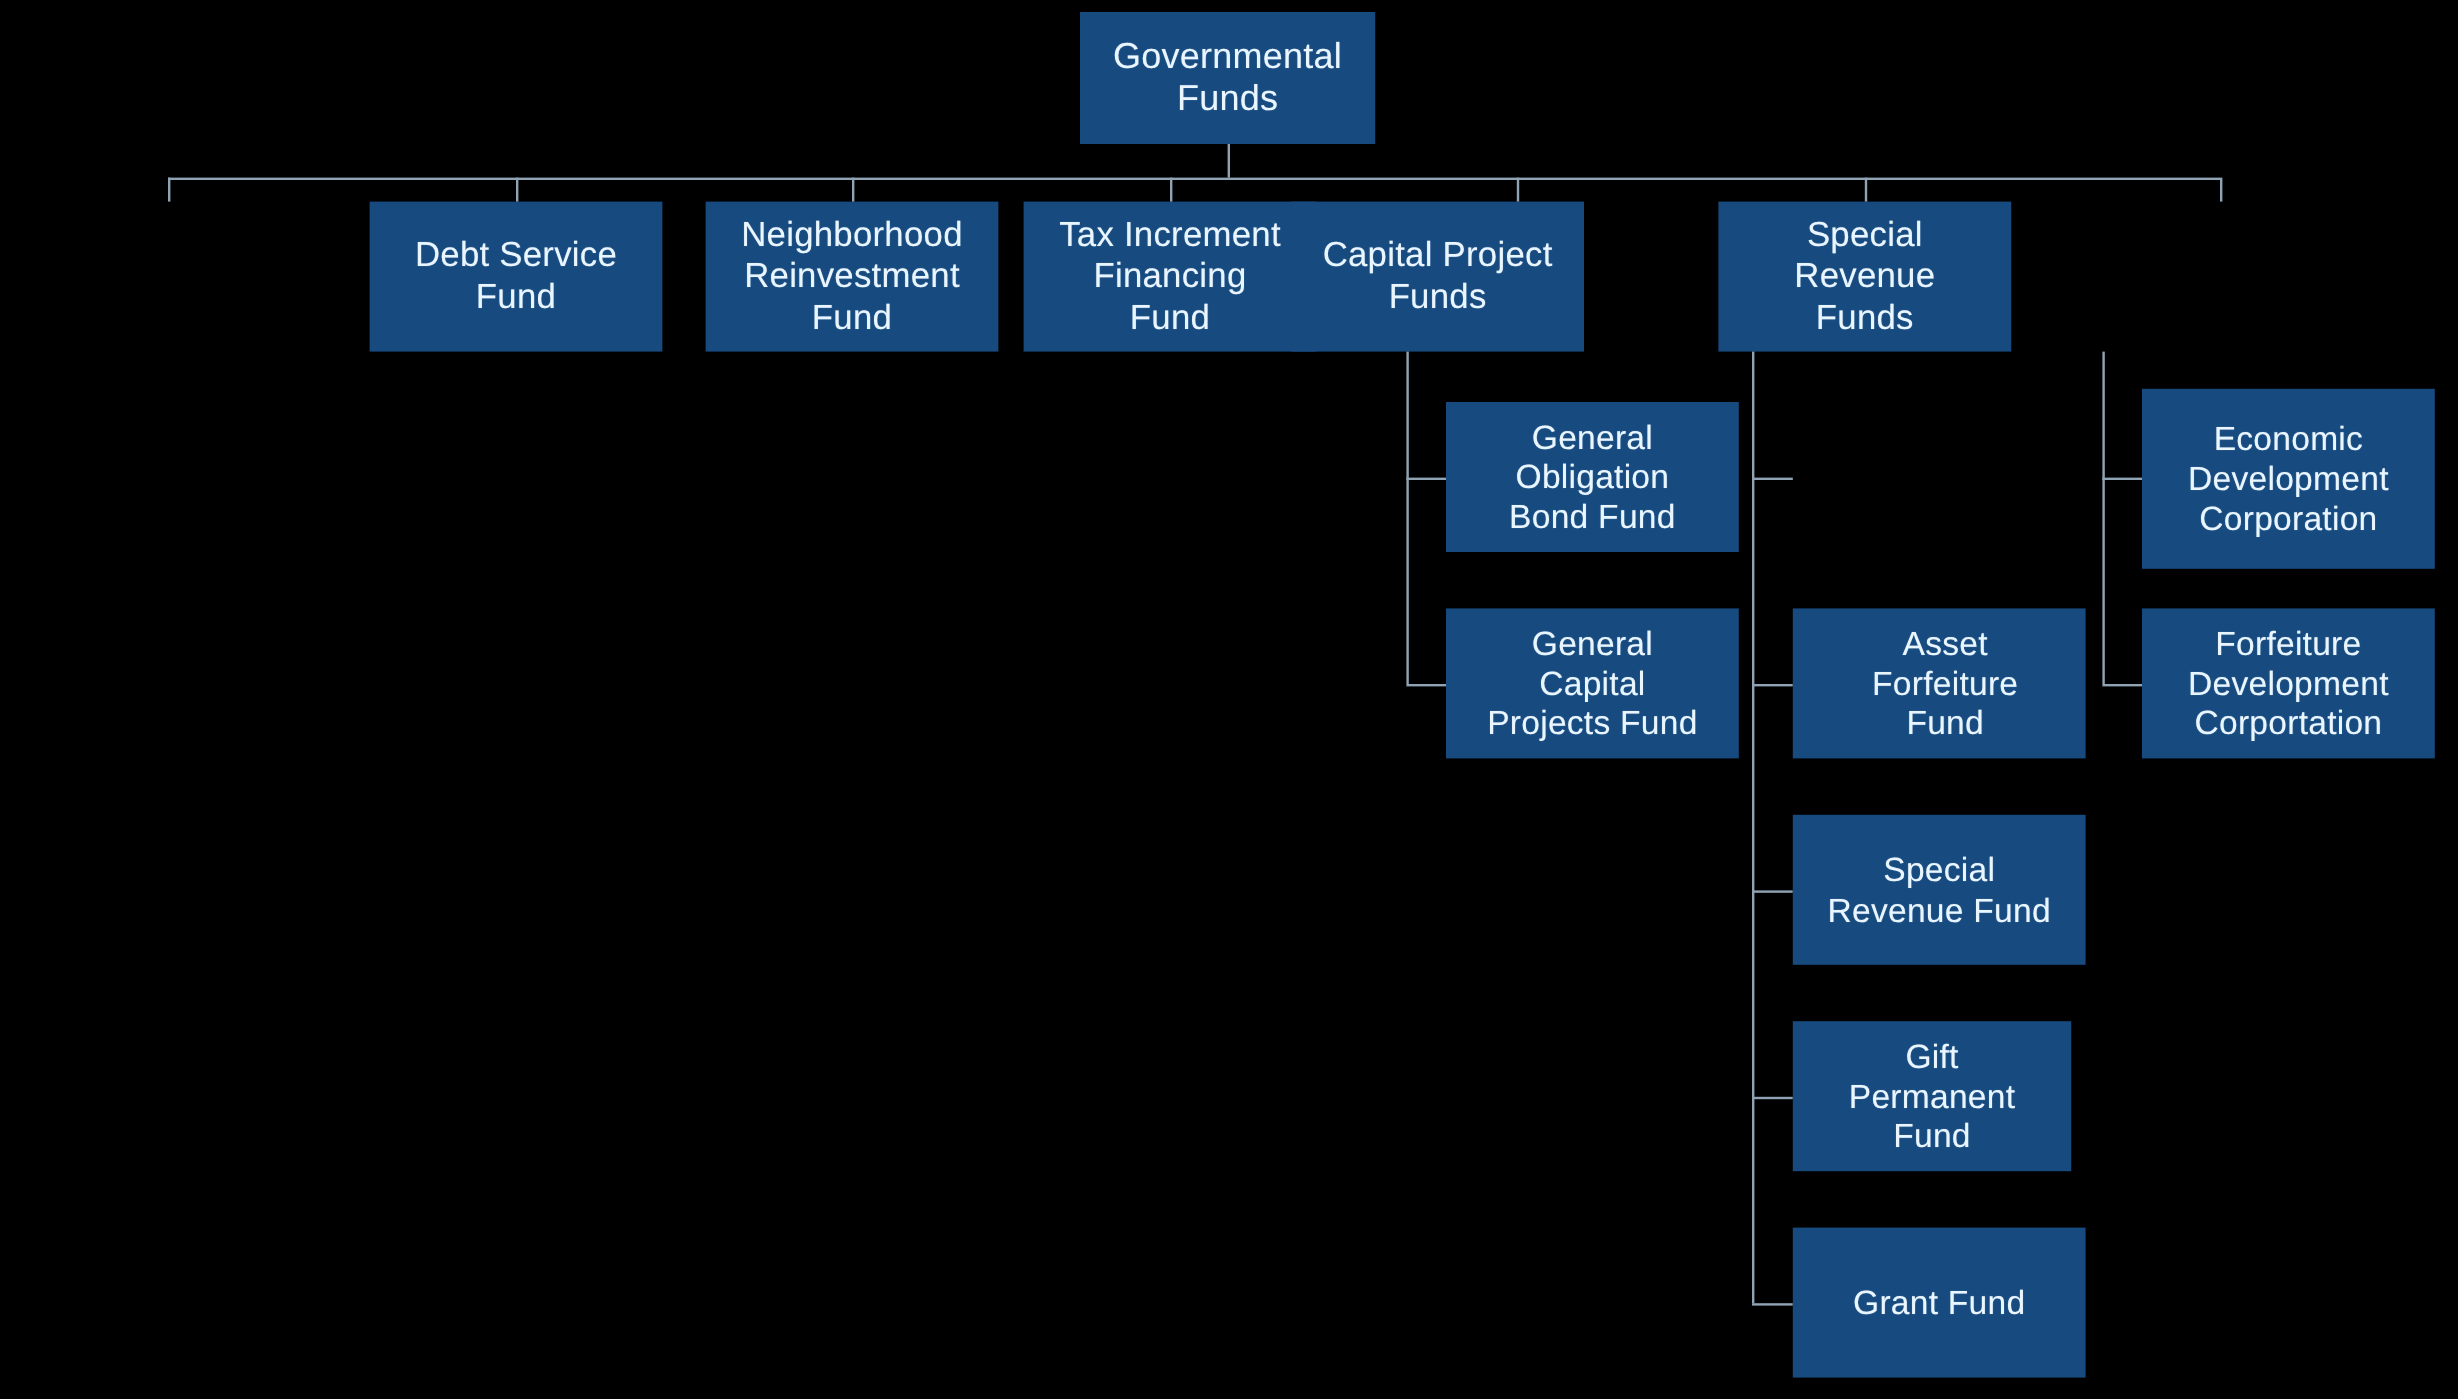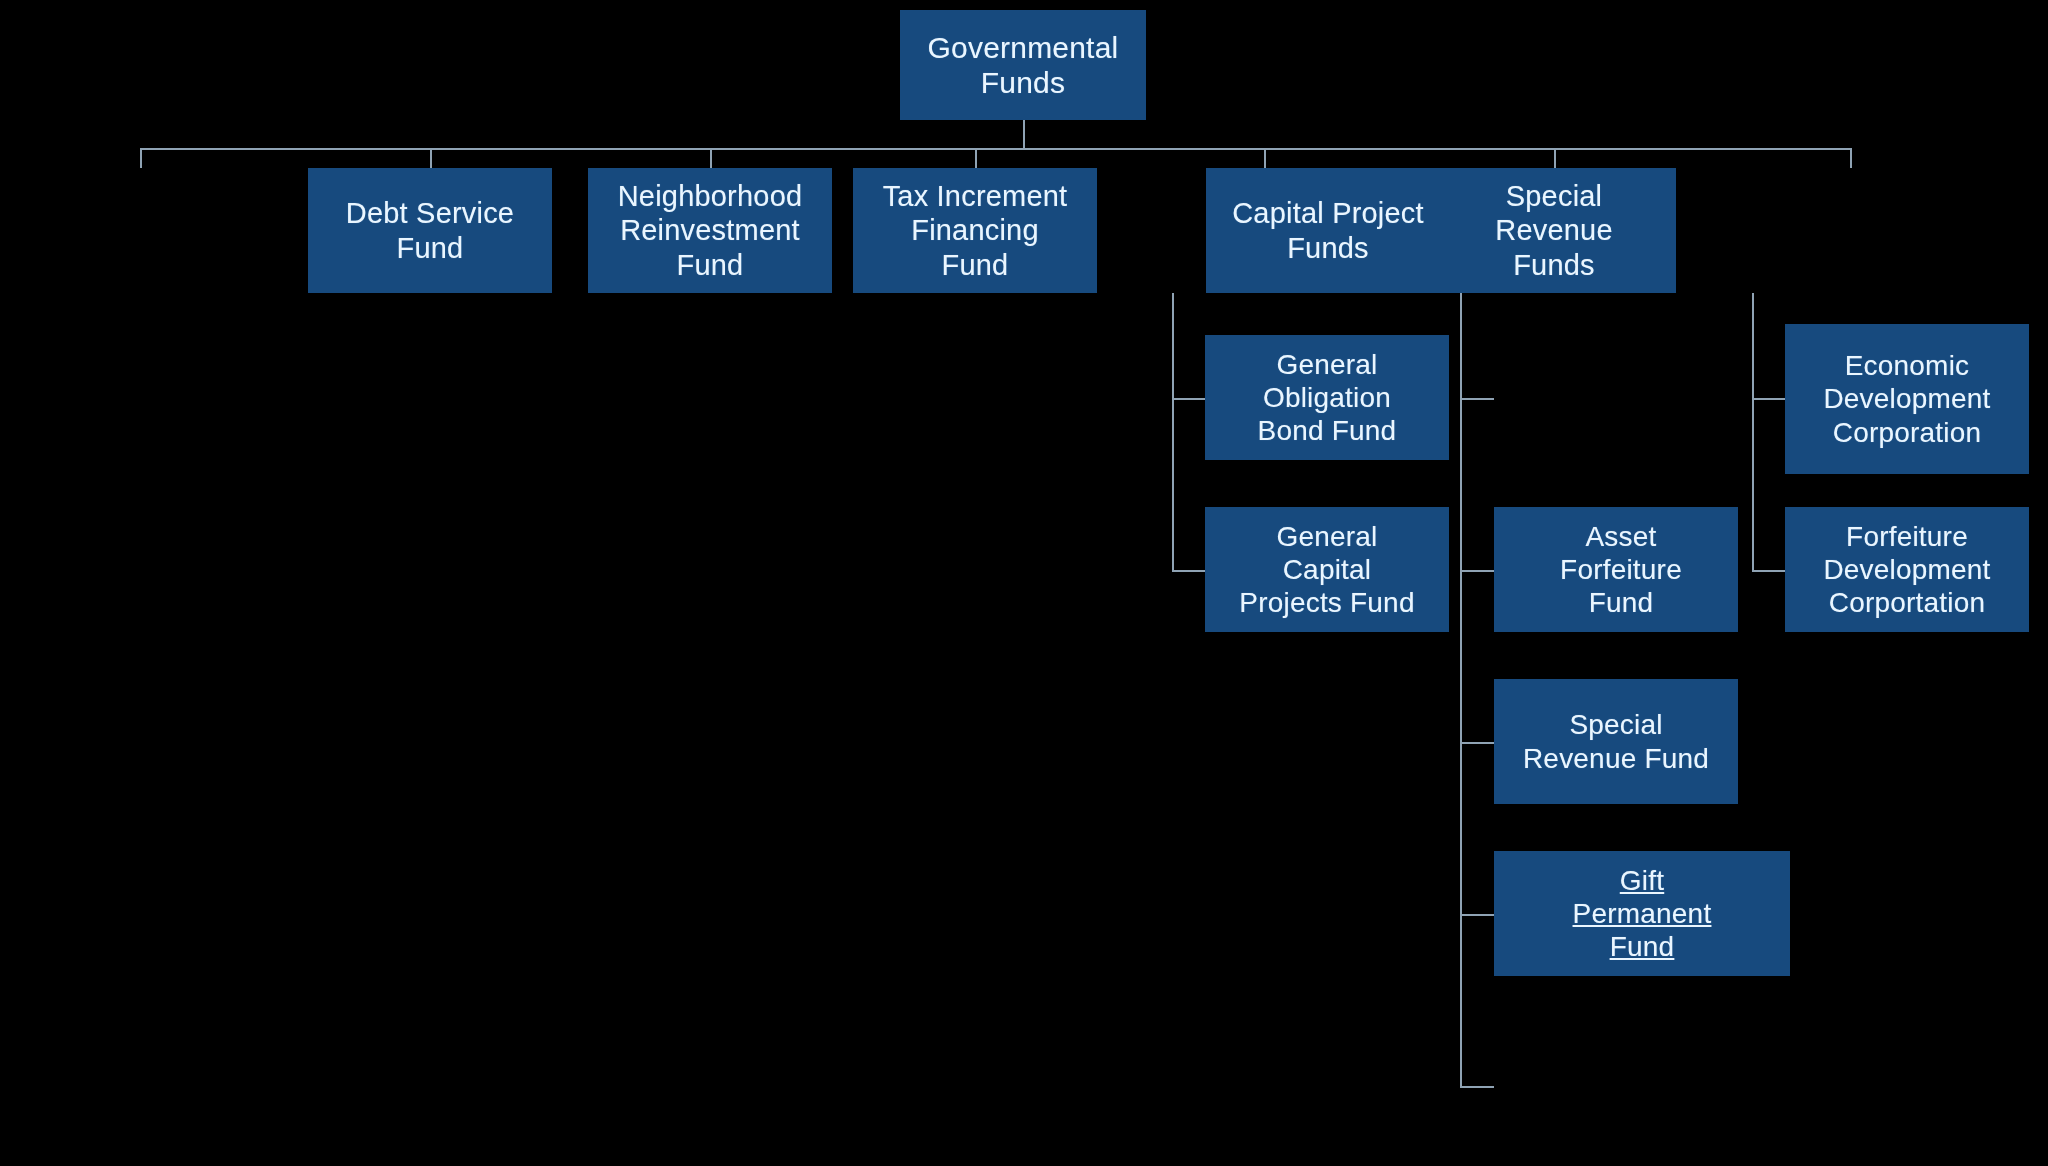--- a/index.html
+++ b/index.html
@@ -54,21 +54,21 @@
 Fund</div>
     <div class="conn v" style="left: 430px; top: 148px; height: 20px;"></div>
     <div class="node level2" style="left: 588px; top: 168px; width: 244px; height: 125px;">Neighborhood
 Reinvestment
 Fund</div>
     <div class="conn v" style="left: 710px; top: 148px; height: 20px;"></div>
     <div class="node level2" style="left: 853px; top: 168px; width: 244px; height: 125px;">Tax Increment
 Financing
 Fund</div>
     <div class="conn v" style="left: 975px; top: 148px; height: 20px;"></div>
-    <div class="node level2" style="left: 1206px; top: 168px; width: 244px; height: 125px;">Capital Project
+    <div class="node level2" style="left: 1076px; top: 168px; width: 244px; height: 125px;">Capital Project
 Funds</div>
     <div class="conn v" style="left: 1264px; top: 148px; height: 20px;"></div>
     <div class="node level2" style="left: 1432px; top: 168px; width: 244px; height: 125px;">Special
 Revenue
 Funds</div>
     <div class="conn v" style="left: 1554px; top: 148px; height: 20px;"></div>
     <div class="conn v" style="left: 1850px; top: 148px; height: 20px;"></div>
     <div class="conn v" style="left: 1172px; top: 293px; height: 277px;"></div>
     <div class="conn h" style="left: 1172px; top: 398px; width: 33px;"></div>
     <div class="node level3" style="left: 1205px; top: 335px; width: 244px; height: 125px;">General
@@ -81,24 +81,25 @@
     <div class="conn v" style="left: 1460px; top: 293px; height: 793px;"></div>
     <div class="conn h" style="left: 1460px; top: 398px; width: 34px;"></div>
     <div class="conn h" style="left: 1460px; top: 570px; width: 34px;"></div>
     <div class="node level3" style="left: 1494px; top: 507px; width: 244px; height: 125px; padding-left: 16px;">Asset
 Forfeiture
 Fund</div>
     <div class="conn h" style="left: 1460px; top: 742px; width: 34px;"></div>
     <div class="node level3" style="left: 1494px; top: 679px; width: 244px; height: 125px;">Special
 Revenue Fund</div>
     <div class="conn h" style="left: 1460px; top: 914px; width: 34px;"></div>
-    <div class="node level3" style="left: 1494px; top: 851px; width: 296px; height: 125px; text-decoration: underline;">Gift
+    <div class="node level3" style="left: 1494px; top: 851px; width: 232px; height: 125px;">Gift
 Permanent
 Fund</div>
     <div class="conn h" style="left: 1460px; top: 1086px; width: 34px;"></div>
+    <div class="node level3" style="left: 1494px; top: 1023px; width: 244px; height: 125px;">Grant Fund</div>
     <div class="conn v" style="left: 1752px; top: 293px; height: 277px;"></div>
     <div class="conn h" style="left: 1752px; top: 398px; width: 33px;"></div>
     <div class="node level3" style="left: 1785px; top: 324px; width: 244px; height: 150px;">Economic
 Development
 Corporation</div>
     <div class="conn h" style="left: 1752px; top: 570px; width: 33px;"></div>
     <div class="node level3" style="left: 1785px; top: 507px; width: 244px; height: 125px;">Forfeiture
 Development
 Corportation</div>
   </div>

